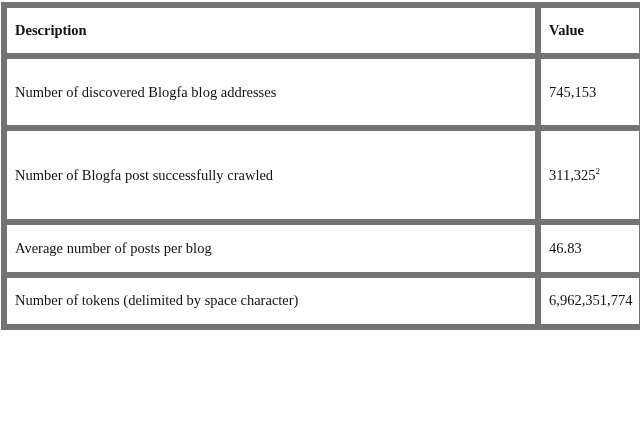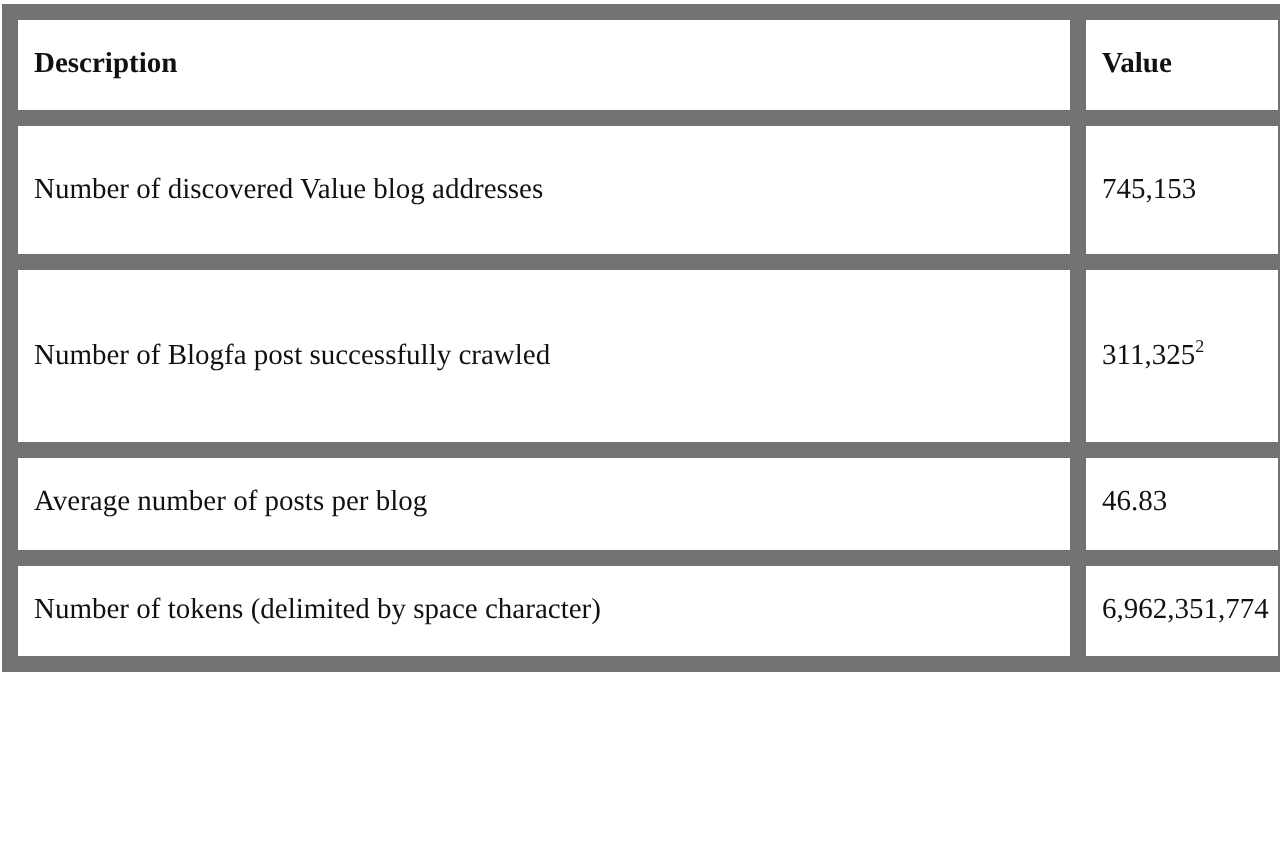--- a/index.html
+++ b/index.html
@@ -17,21 +17,21 @@
     }
     table.stats {
       position: absolute;
       left: 1px;
       top: 2px;
       width: 638px;
       border-collapse: collapse;
       table-layout: fixed;
     }
     table.stats td, table.stats th {
-      border: 8px solid #737373;
+      border: 6px solid #737373;
       padding: 14px 8px;
       font-size: 14.5px;
       line-height: 1.2;
       vertical-align: middle;
     }
     table.stats th {
       font-weight: bold;
     }
     col.c-desc { width: 534px; }
     col.c-val { width: 104px; }
@@ -61,21 +61,21 @@
     <col class="c-val">
   </colgroup>
   <thead>
     <tr class="r-head">
       <th class="desc">Description</th>
       <th class="val">Value</th>
     </tr>
   </thead>
   <tbody>
     <tr class="r1">
-      <td class="desc"><span>Number of discovered Value blog addresses</span></td>
+      <td class="desc"><span>Number of discovered Blogfa blog addresses</span></td>
       <td class="val"><span>745,153</span></td>
     </tr>
     <tr class="r2">
       <td class="desc"><span>Number of Blogfa post successfully crawled</span></td>
       <td class="val"><span>311,325</span><sup>2</sup></td>
     </tr>
     <tr class="r4">
       <td class="desc"><span>Average number of posts per blog</span></td>
       <td class="val"><span>46.83</span></td>
     </tr>

